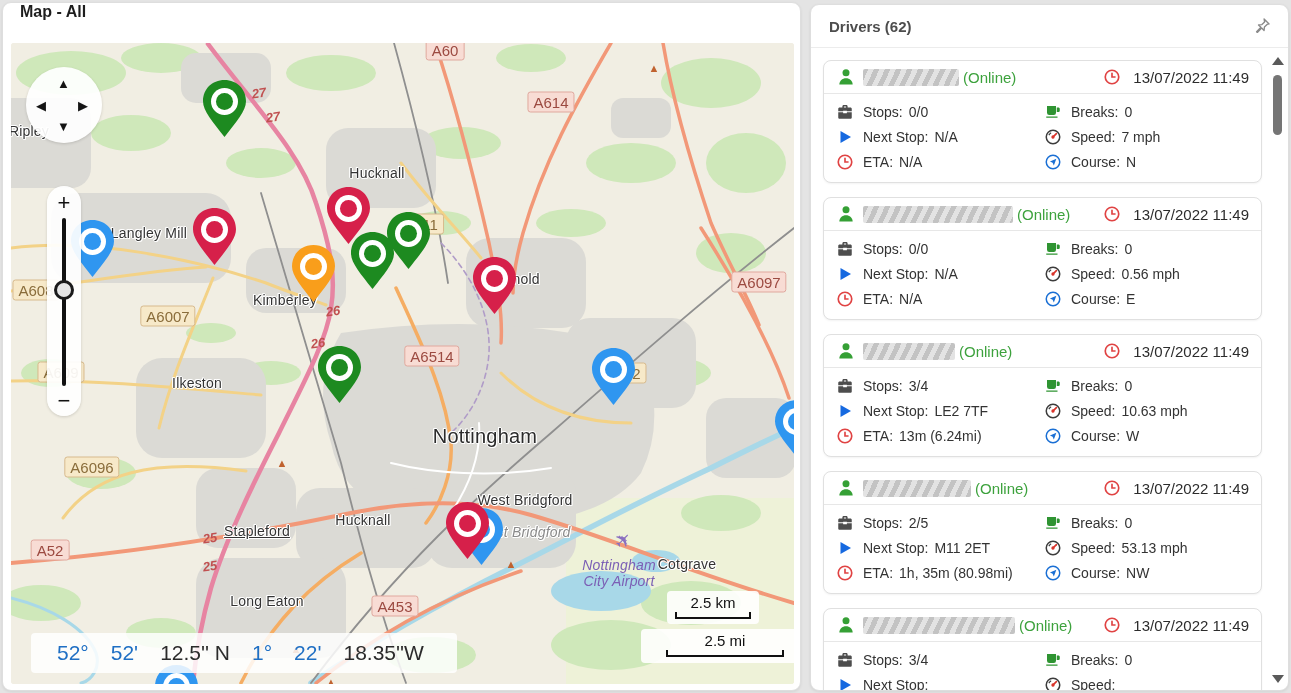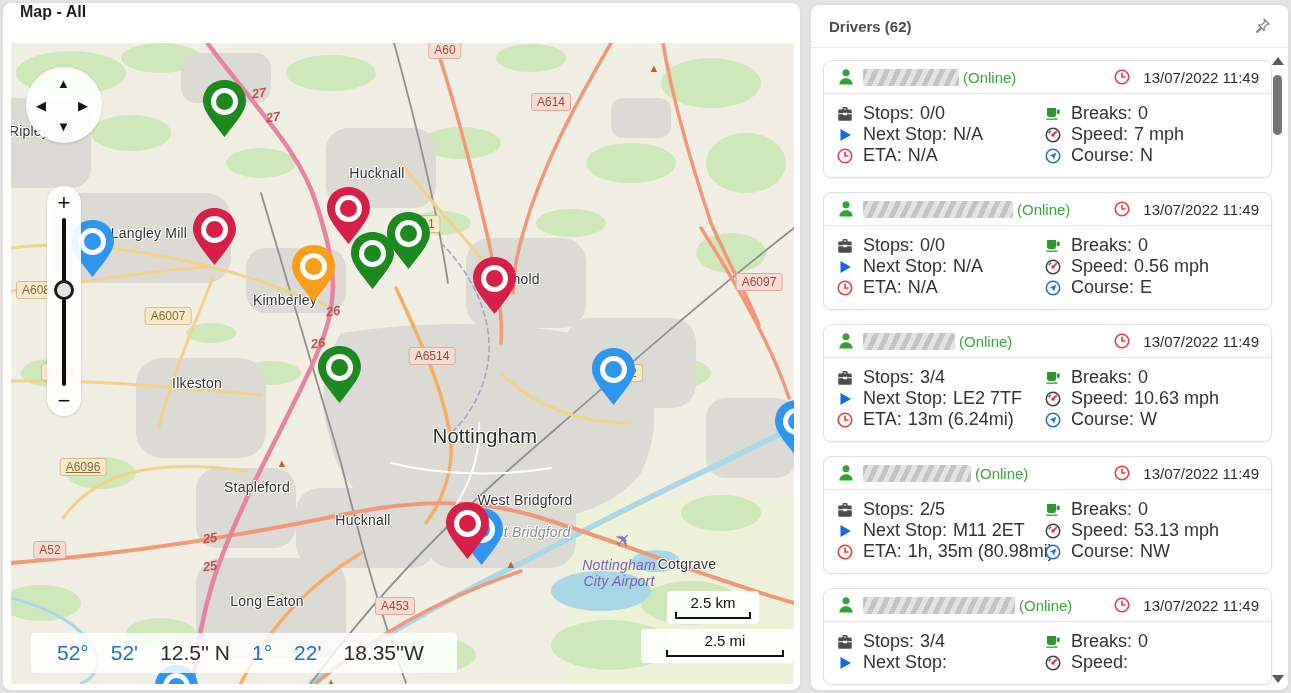--- a/index.html
+++ b/index.html
@@ -15,21 +15,21 @@
     overflow:hidden; border-radius:3px; background:#f1eee3; }
   #map-bg { position:absolute; left:0; top:0; }
   #map-layers { position:absolute; left:0; top:0; width:100%; height:100%; }
 
   .town { position:absolute; transform:translate(-50%,-50%); color:#333; font-size:14px;
     white-space:pre-line; text-align:center; letter-spacing:.2px;
     text-shadow:1px 0 0 #fff,-1px 0 0 #fff,0 1px 0 #fff,0 -1px 0 #fff,1px 1px 0 #fff,-1px -1px 0 #fff; }
   .town.big { font-size:20px; color:#2b2b2b; }
   .town.italic { font-style:italic; color:#8a8a8a; }
   .town.purple { font-style:italic; color:#7b5fb5; text-shadow:none; }
-  .rl { position:absolute; transform:translate(-50%,-50%); font-size:12px; padding:1px 5px;
+  .rl { position:absolute; transform:translate(-50%,-50%); font-size:15px; padding:1px 5px;
     border-radius:3px; white-space:nowrap; }
   .rl.trunk { background:#f8dcd4; border:1px solid #e0a89e; color:#9c4a41; }
   .rl.sec { background:#f7e9c9; border:1px solid #d7ba8d; color:#8a6d3b; }
   .jn { position:absolute; transform:translate(-50%,-50%) rotate(-8deg); font-style:italic;
     font-weight:700; font-size:13px; color:#c05050; }
   .pk { position:absolute; transform:translate(-50%,-50%); color:#c0622f; font-size:11px; }
   .pin { position:absolute; width:49px; height:60px; }
   .plane { position:absolute; transform:translate(-50%,-50%) rotate(-45deg); color:#8a6fc0; font-size:20px; }
 
   
@@ -58,33 +58,33 @@
   .scaleline { margin:1px auto 0; border-bottom:2px solid #111; border-left:2px solid #111;
     border-right:2px solid #111; height:7px; }
   #scale-km .scaleline { width:76px; } #scale-mi .scaleline { width:118px; }
 
   
   #drivers-card { left:810px; top:4px; width:479px; height:687px; }
   #drivers-head { height:43px; display:flex; align-items:center; justify-content:space-between;
     padding:0 16px 0 18px; border-bottom:1px solid #ececec; }
   #drivers-title { font-size:15px; font-weight:700; color:#4d4d4d; }
   #drivers-list { position:absolute; left:0; top:44px; right:0; bottom:0; overflow:hidden;
-    padding:11px 16px 0 12px; }
+    padding:11px 26px 0 12px; }
   .dcard { background:#fff; border:1px solid #e0e0e0; border-radius:8px; margin-bottom:14px;
     box-shadow:0 1px 2px rgba(0,0,0,.05); }
   .dhead { display:flex; align-items:center; gap:7px; padding:6px 12px; border-bottom:1px solid #e7e7e7; }
   .blur { height:17px; border-radius:2px;
     background:repeating-linear-gradient(115deg,#c3c3c3 0 5px,#e3e3e3 5px 10px); }
   .online { color:#3da23d; font-size:15px; margin-left:-3px; }
   .ts { font-size:15px; color:#2c2c2c; margin-left:5px; white-space:nowrap; }
   .icon18 { width:18px; height:18px; flex:0 0 18px; }
   .icon20 { width:20px; height:20px; flex:0 0 20px; }
   .ml-auto { margin-left:auto; }
-  .dbody { padding:9px 12px 11px; display:grid; grid-template-columns:208px 1fr; 
-    font-size:18px; color:#333; }
+  .dbody { padding:9px 12px 11px; display:grid; grid-template-columns:208px 1fr; row-gap:7px;
+    font-size:14px; color:#333; }
   .cell { display:flex; align-items:center; gap:9px; white-space:nowrap; }
   .cell .val { margin-left:-3px; }
 
   
   #vscroll { position:absolute; right:3px; top:48px; bottom:3px; width:15px; }
   .scr-arrow { position:absolute; left:2px; width:0; height:0; cursor:pointer; }
   #scr-up { top:4px; border-left:6px solid transparent; border-right:6px solid transparent;
     border-bottom:8px solid #5a5a5a; }
   #scr-down { bottom:4px; border-left:6px solid transparent; border-right:6px solid transparent;
     border-top:8px solid #5a5a5a; }
@@ -176,21 +176,21 @@
         <path d="M440 470 C460 440 470 410 468 380" stroke="#ffffff" stroke-width="2"></path>
       </g>
     </svg>
 
     <div id="map-layers">
         <div class="rl trunk" style="position: absolute; left: 434px; top: 7px;">A60</div>
         <div class="rl trunk" style="position: absolute; left: 540px; top: 59px;">A614</div>
         <div class="rl sec" style="position: absolute; left: 25px; top: 247px;">A608</div>
         <div class="rl sec" style="position: absolute; left: 157px; top: 273px;">A6007</div>
         <div class="rl sec" style="position: absolute; left: 50px; top: 329px;">A609</div>
-        <div class="rl sec" style="position: absolute; left: 72px; top: 424px; text-decoration: underline;">A6096</div>
+        <div class="rl sec" style="position: absolute; left: 81px; top: 424px;">A6096</div>
         <div class="rl sec" style="position: absolute; left: 410px; top: 181px;">A611</div>
         <div class="rl sec" style="position: absolute; left: 612px; top: 330px;">A612</div>
         <div class="rl trunk" style="position: absolute; left: 421px; top: 313px;">A6514</div>
         <div class="rl trunk" style="position: absolute; left: 748px; top: 239px;">A6097</div>
         <div class="rl trunk" style="position: absolute; left: 39px; top: 507px;">A52</div>
         <div class="rl trunk" style="position: absolute; left: 384px; top: 563px;">A453</div>
         <div class="jn" style="position: absolute; left: 248px; top: 50px;">27</div>
         <div class="jn" style="position: absolute; left: 262px; top: 74px;">27</div>
         <div class="jn" style="position: absolute; left: 322px; top: 268px;">26</div>
         <div class="jn" style="position: absolute; left: 307px; top: 300px;">26</div>
@@ -202,21 +202,21 @@
         <div class="pk" style="position: absolute; left: 285px; top: 606px;">▲</div>
         <div class="pk" style="position: absolute; left: 320px; top: 639px;">▲</div>
         <div class="plane" style="position: absolute; left: 612px; top: 497px;">✈</div>
         <div class="town" style="position: absolute; left: 18px; top: 88px;">Ripley</div>
         <div class="town" style="position: absolute; left: 138px; top: 190px;">Langley Mill</div>
         <div class="town" style="position: absolute; left: 366px; top: 130px;">Hucknall</div>
         <div class="town" style="position: absolute; left: 274px; top: 257px;">Kimberley</div>
         <div class="town" style="position: absolute; left: 508px; top: 236px;">Arnold</div>
         <div class="town" style="position: absolute; left: 186px; top: 340px;">Ilkeston</div>
         <div class="town big" style="position: absolute; left: 474px; top: 393px;">Nottingham</div>
-        <div class="town" style="position: absolute; left: 246px; top: 444px;">Stapleford</div>
+        <div class="town" style="position: absolute; left: 246px; top: 488px; text-decoration: underline;">Stapleford</div>
         <div class="town" style="position: absolute; left: 352px; top: 477px;">Hucknall</div>
         <div class="town" style="position: absolute; left: 514px; top: 457px;">West Bridgford</div>
         <div class="town italic" style="position: absolute; left: 512px; top: 489px;">West Bridgford</div>
         <div class="town" style="position: absolute; left: 676px; top: 521px;">Cotgrave</div>
         <div class="town" style="position: absolute; left: 256px; top: 558px;">Long Eaton</div>
         <div class="town purple" style="position: absolute; left: 608px; top: 530px;">Nottingham
 City Airport</div>
         <div class="pin" style="position: absolute; left: 188.5px; top: 35.5px;"><svg width="49" height="60" viewBox="0 0 49 60">
             <path d="M24.5 1C12 1 3 10.2 3 22.3 3 32 12.6 42.8 24.5 58 36.4 42.8 46 32 46 22.3 46 10.2 37 1 24.5 1Z" fill="#1d8a20"></path>
             <circle cx="24.5" cy="22.5" r="13.5" fill="#fff"></circle>

